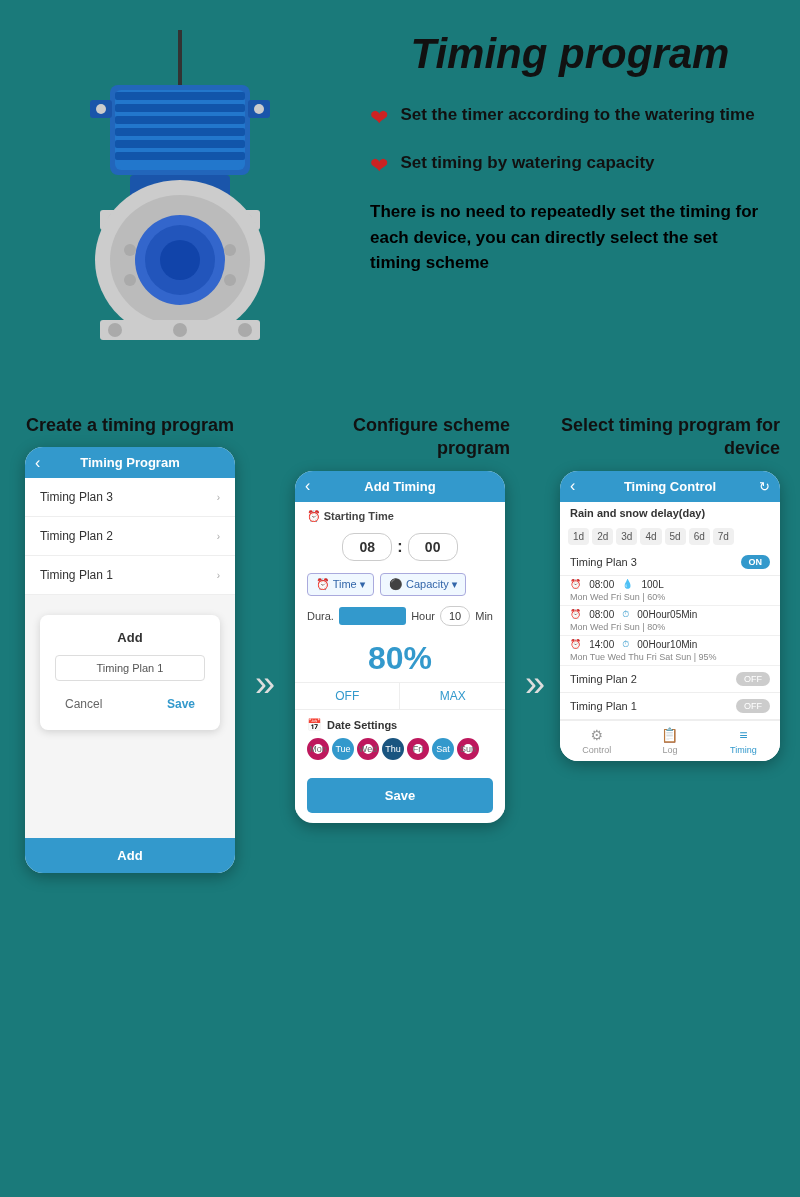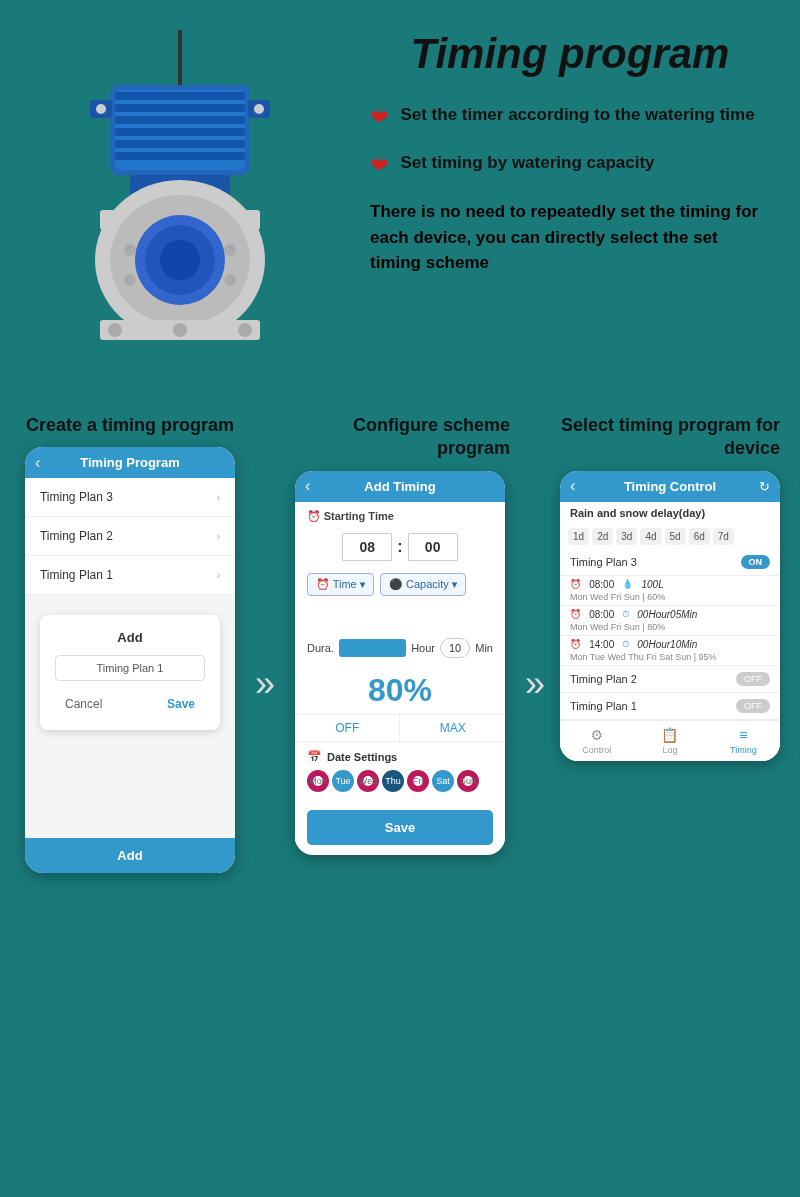--- a/index.html
+++ b/index.html
@@ -203,21 +203,21 @@
     }
     .time-row {
       display: flex;
       justify-content: center;
       gap: 5px;
       padding: 6px 12px;
       align-items: center;
     }
     .time-box {
       border: 1px solid #ccc;
-      border-radius: 1px;
+      border-radius: 12px;
       padding: 5px 12px;
       font-size: 14px;
       font-weight: bold;
       text-align: center;
       color: #333;
       min-width: 50px;
     }
     .time-colon {
       font-size: 16px;
       font-weight: bold;
@@ -238,21 +238,20 @@
       color: #3366aa;
       display: flex;
       align-items: center;
       gap: 3px;
     }
     .dura-row {
       display: flex;
       padding: 4px 12px;
       align-items: center;
       gap: 5px;
-      margin-top: 32px;
     }
     .dura-label {
       font-size: 11px;
       color: #444;
     }
     .dura-box {
       background: #3399cc;
       color: white;
       border-radius: 3px;
       padding: 3px 8px;
@@ -414,21 +413,20 @@
     .detail-icon {
       color: #3399cc;
       font-size: 9px;
     }
     .detail-capacity {
       font-size: 10px;
       color: #333;
       display: flex;
       align-items: center;
       gap: 2px;
-      font-style: italic;
     }
     .plan-detail-row2 {
       font-size: 9px;
       color: #888;
       margin-top: 2px;
     }
     .phone-bottom-nav {
       display: flex;
       border-top: 1px solid #eee;
       padding: 6px 0;

